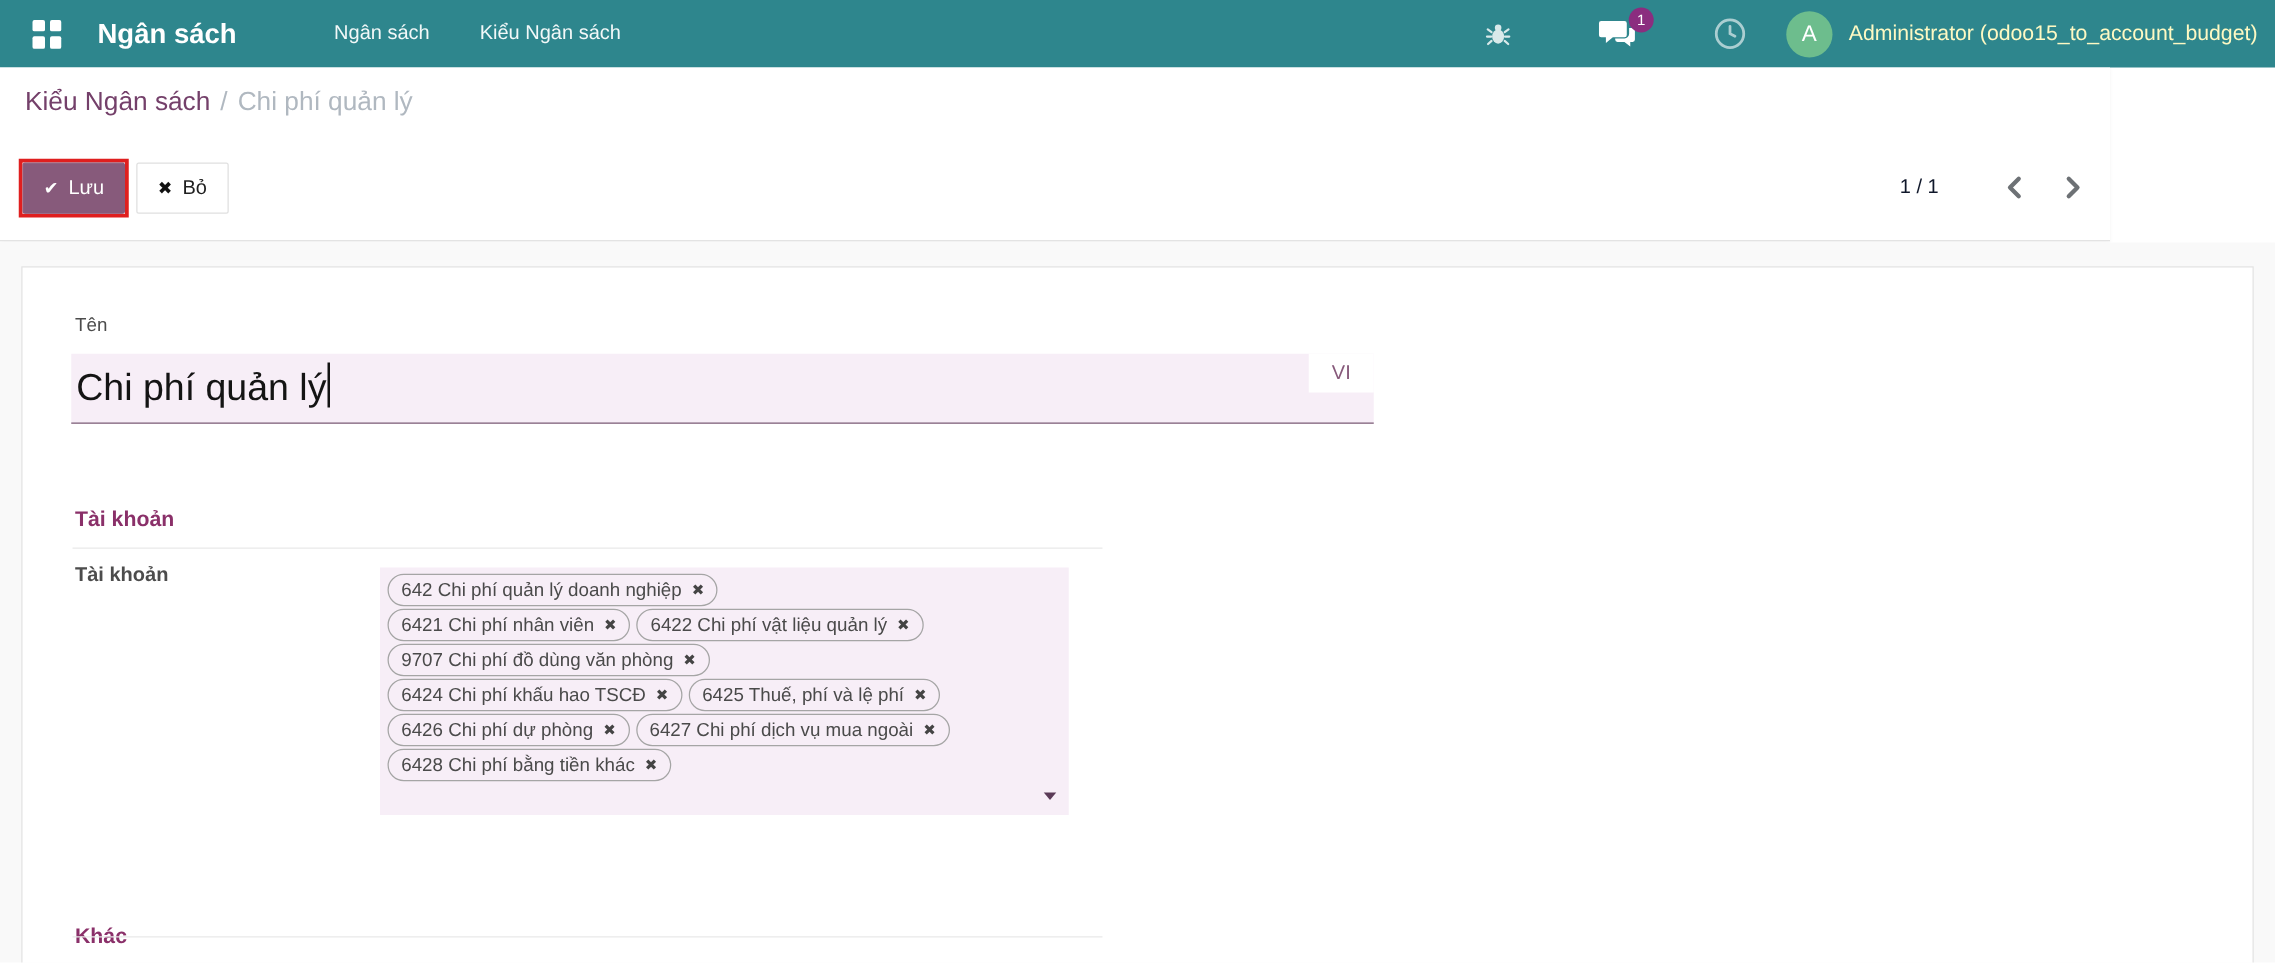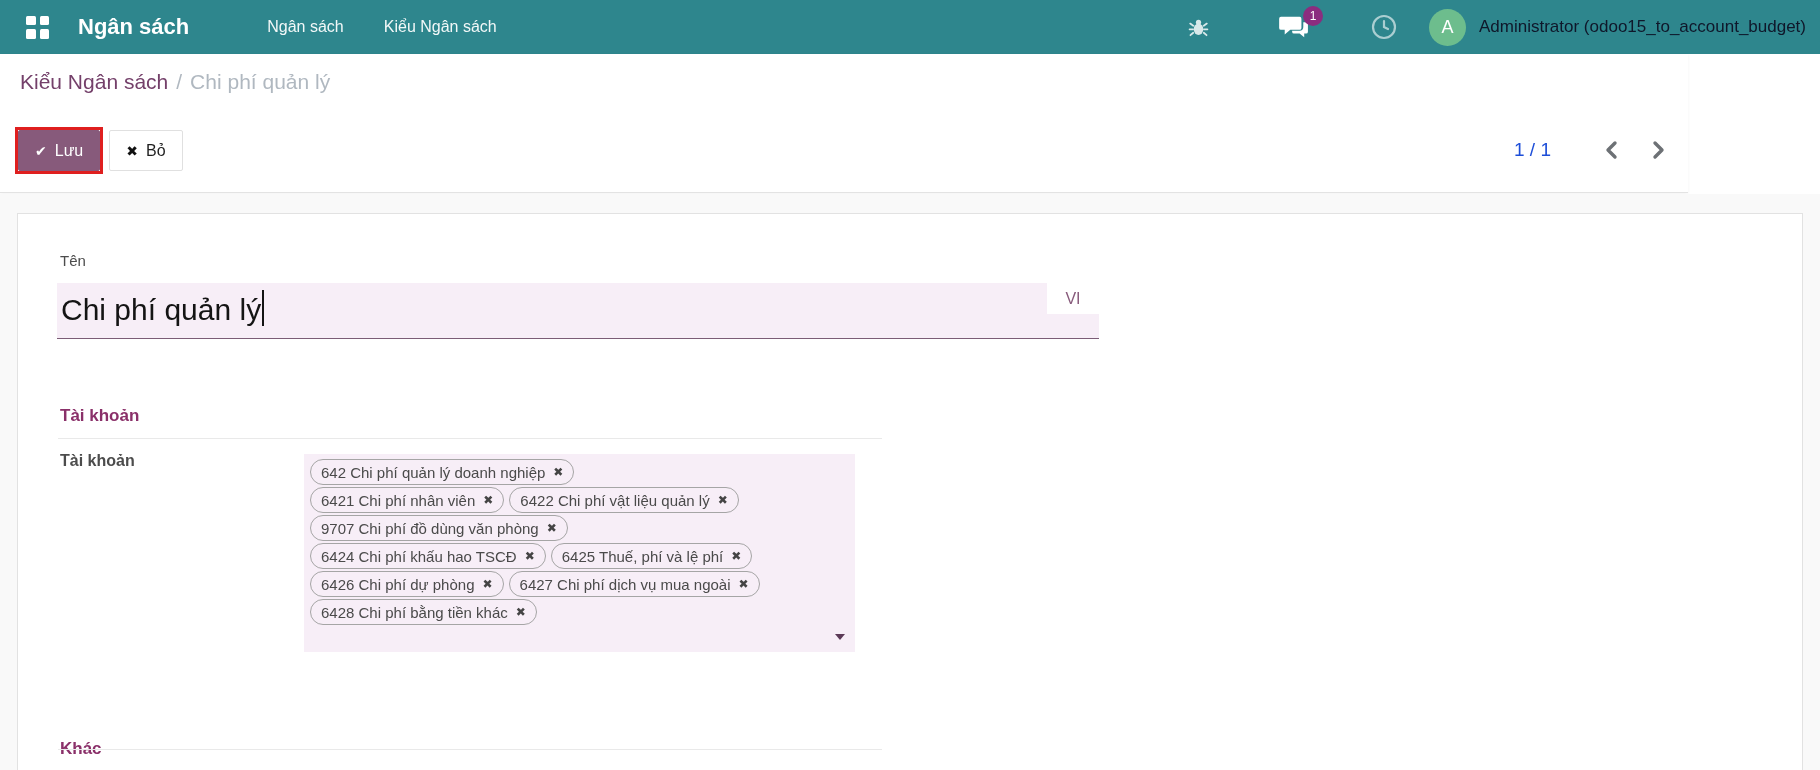--- a/index.html
+++ b/index.html
@@ -35,21 +35,21 @@
   .badge {
     position:absolute; top:-8px; right:-14px; min-width:20px; height:20px;
     background:#8b2d7f; color:#fff; border-radius:10px; font-size:12px;
     display:flex; align-items:center; justify-content:center; padding:0 5px;
   }
   .avatar {
     width:37px; height:37px; border-radius:50%; background:#6dbd8d;
     color:#fff; font-size:18px; display:flex; align-items:center; justify-content:center;
     margin-right:13px; flex:none; cursor:pointer;
   }
-  .username { font-size:17px; color:#0f172a; white-space:nowrap; margin-right:10px; cursor:pointer; }
+  .username { font-size:17px; color:#fef9c3; white-space:nowrap; margin-right:10px; cursor:pointer; }
 
   
   .control-panel {
     position:absolute; top:54px; left:0; width:1688px; height:139px;
     background:#fff; border-bottom:1px solid #e3e3e3;
     box-shadow:0 1px 3px rgba(0,0,0,0.05);
   }
   .breadcrumb { position:absolute; top:16px; left:20px; font-size:21px; white-space:nowrap; }
   .breadcrumb .bc-link { color:#74406a; cursor:pointer; }
   .breadcrumb .bc-sep { color:#b0b8c0; padding:0 8px; }
@@ -61,21 +61,21 @@
     height:41px; font-size:16px; display:inline-flex; align-items:center;
     padding:0 16px; cursor:pointer; border:1px solid transparent; border-radius:2px;
     white-space:nowrap;
   }
   .btn .ico { margin-right:8px; font-size:14px; }
   .btn-save { background:#875A7B; color:#fff; border-color:#875A7B; }
   .btn-discard { background:#fff; color:#1f1f1f; border-color:#e0e0e0; margin-left:6px; margin-top:3px; }
   .btn-discard .ico { color:#111; }
 
   .pager { position:absolute; top:76px; right:15px; display:flex; align-items:center; height:40px; }
-  .pager-count { font-size:19px; color:#1d4ed8; margin-right:30px; }
+  .pager-count { font-size:16px; color:#0f172a; margin-right:30px; }
   .pager-chev { width:30px; height:30px; display:flex; align-items:center; justify-content:center; cursor:pointer; margin-left:16px; }
 
   
   .content {
     position:absolute; top:194px; left:0; width:1820px; height:633px;
     background:#f9f9f9;
   }
   .sheet {
     position:absolute; top:19px; left:17px; width:1786px; height:640px;
     background:#fff; border:1px solid #e2e2e2;

